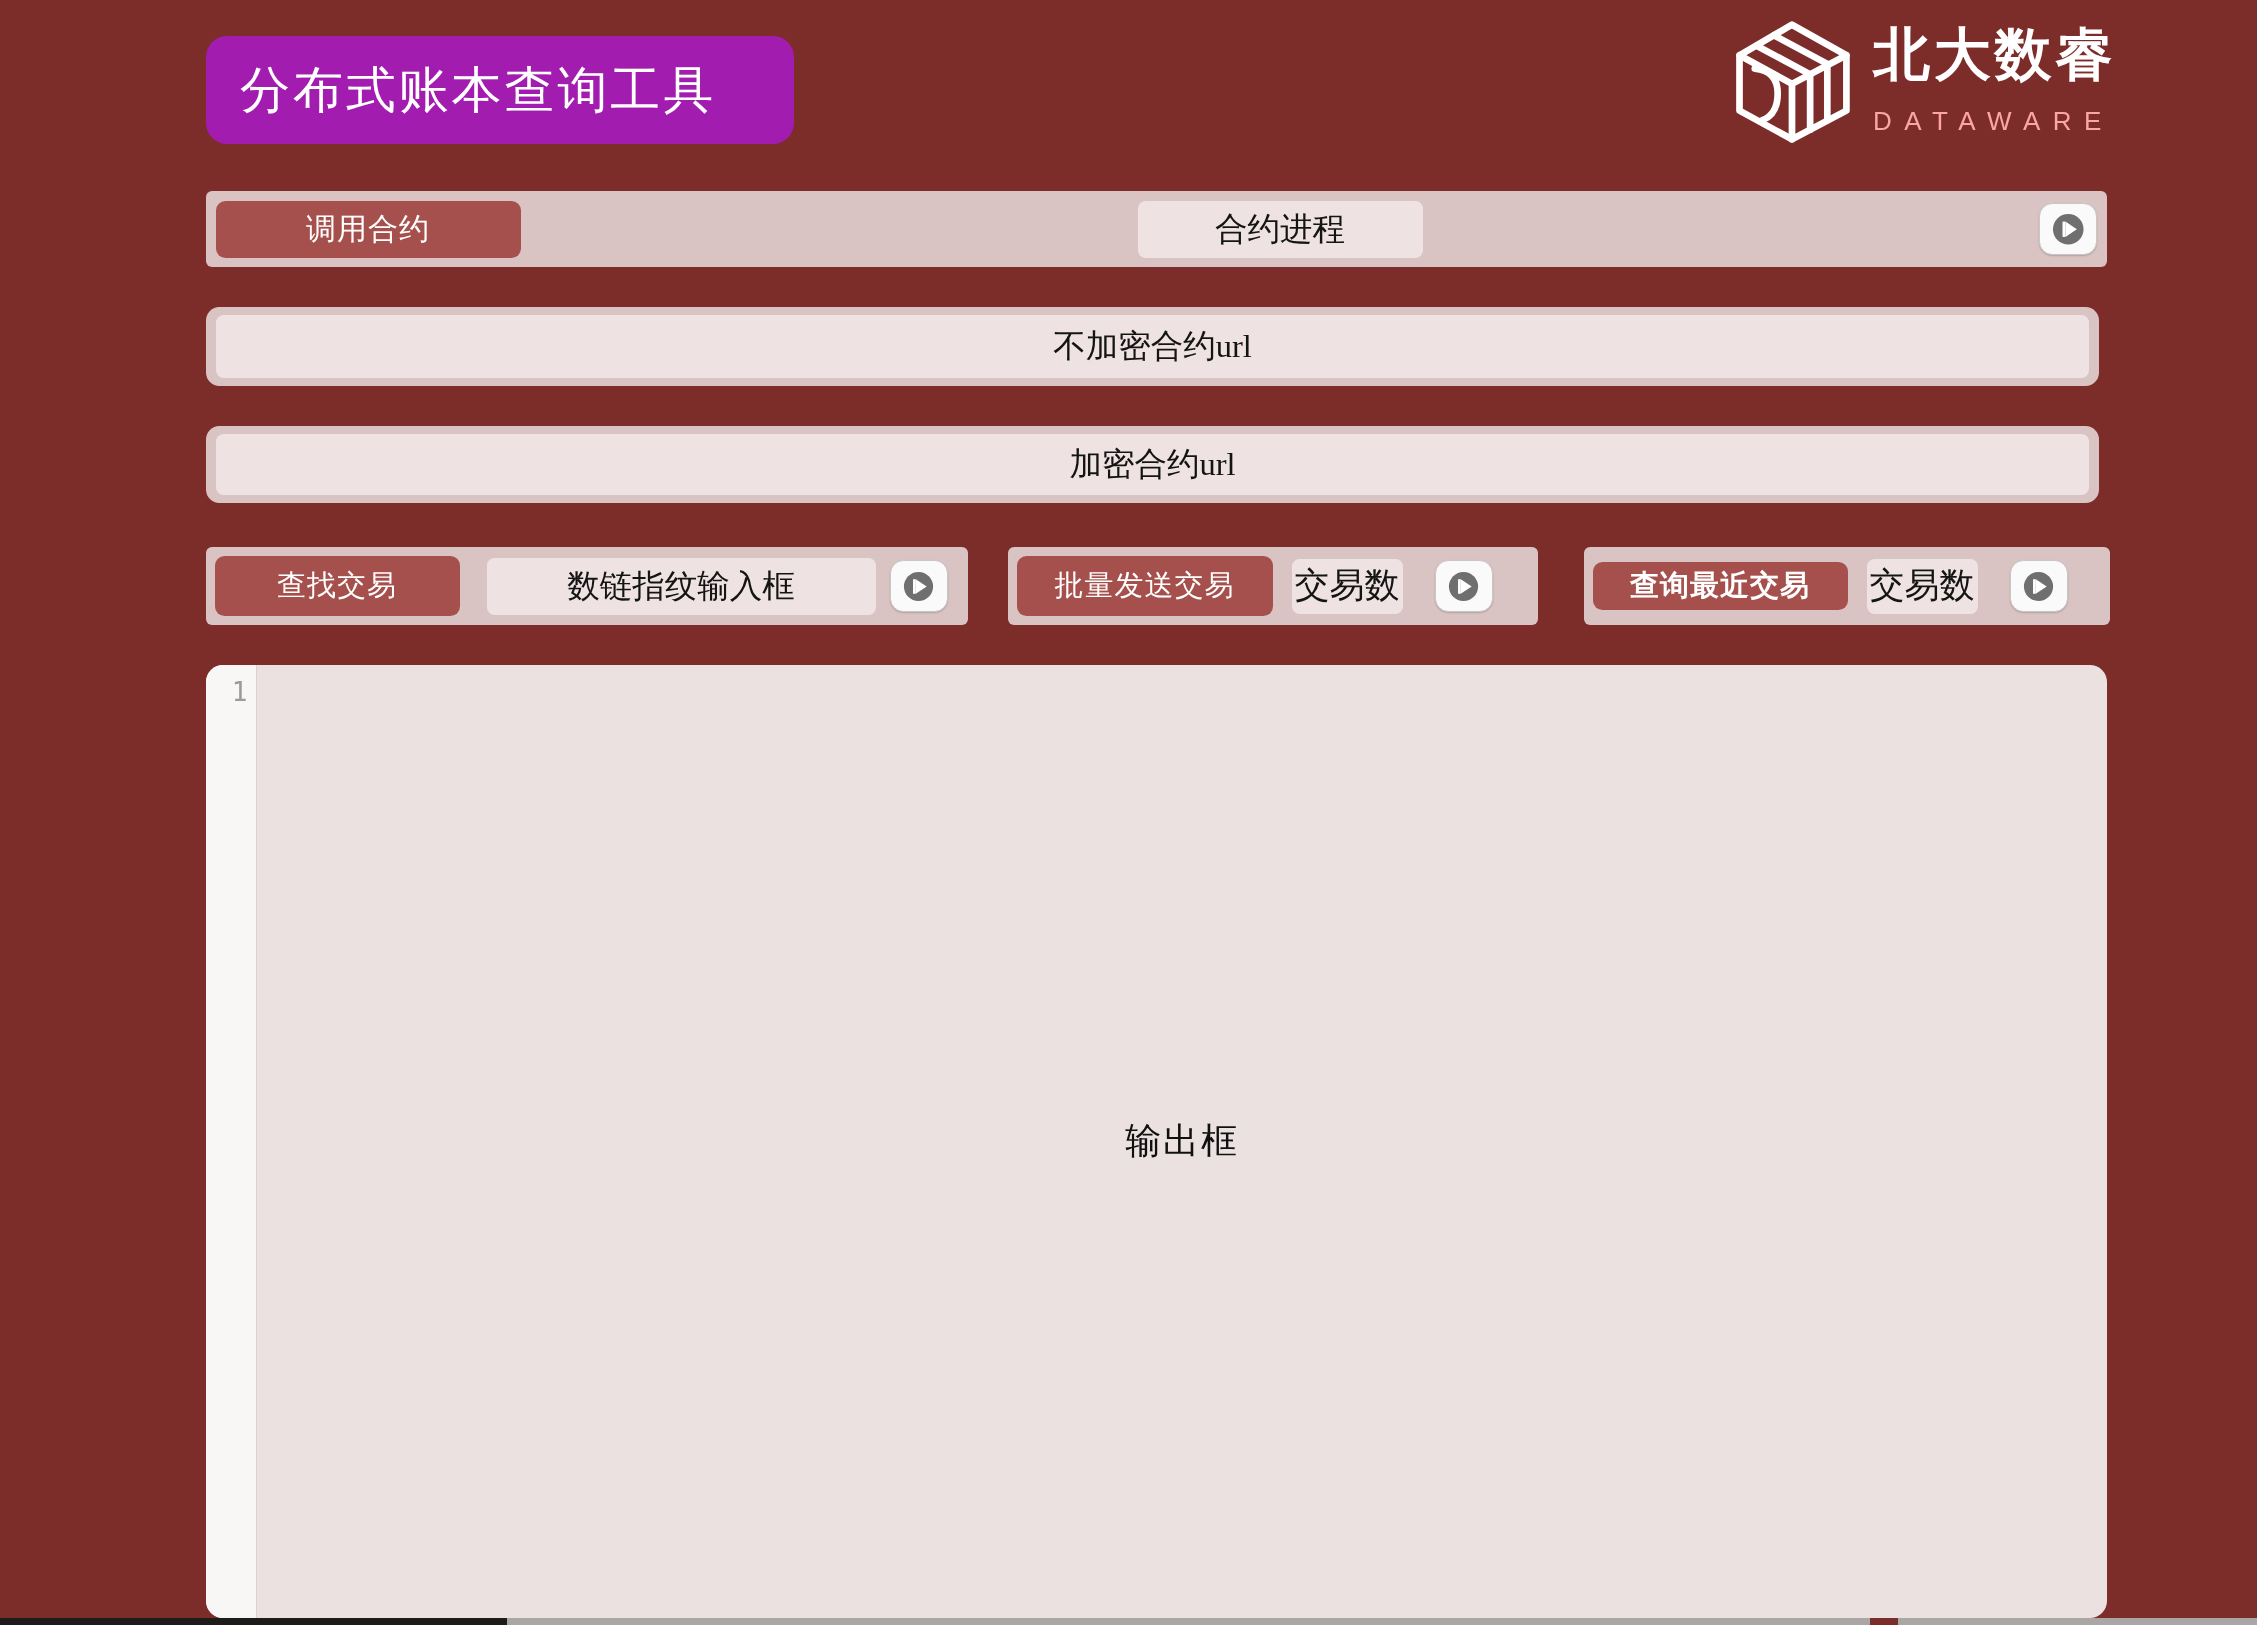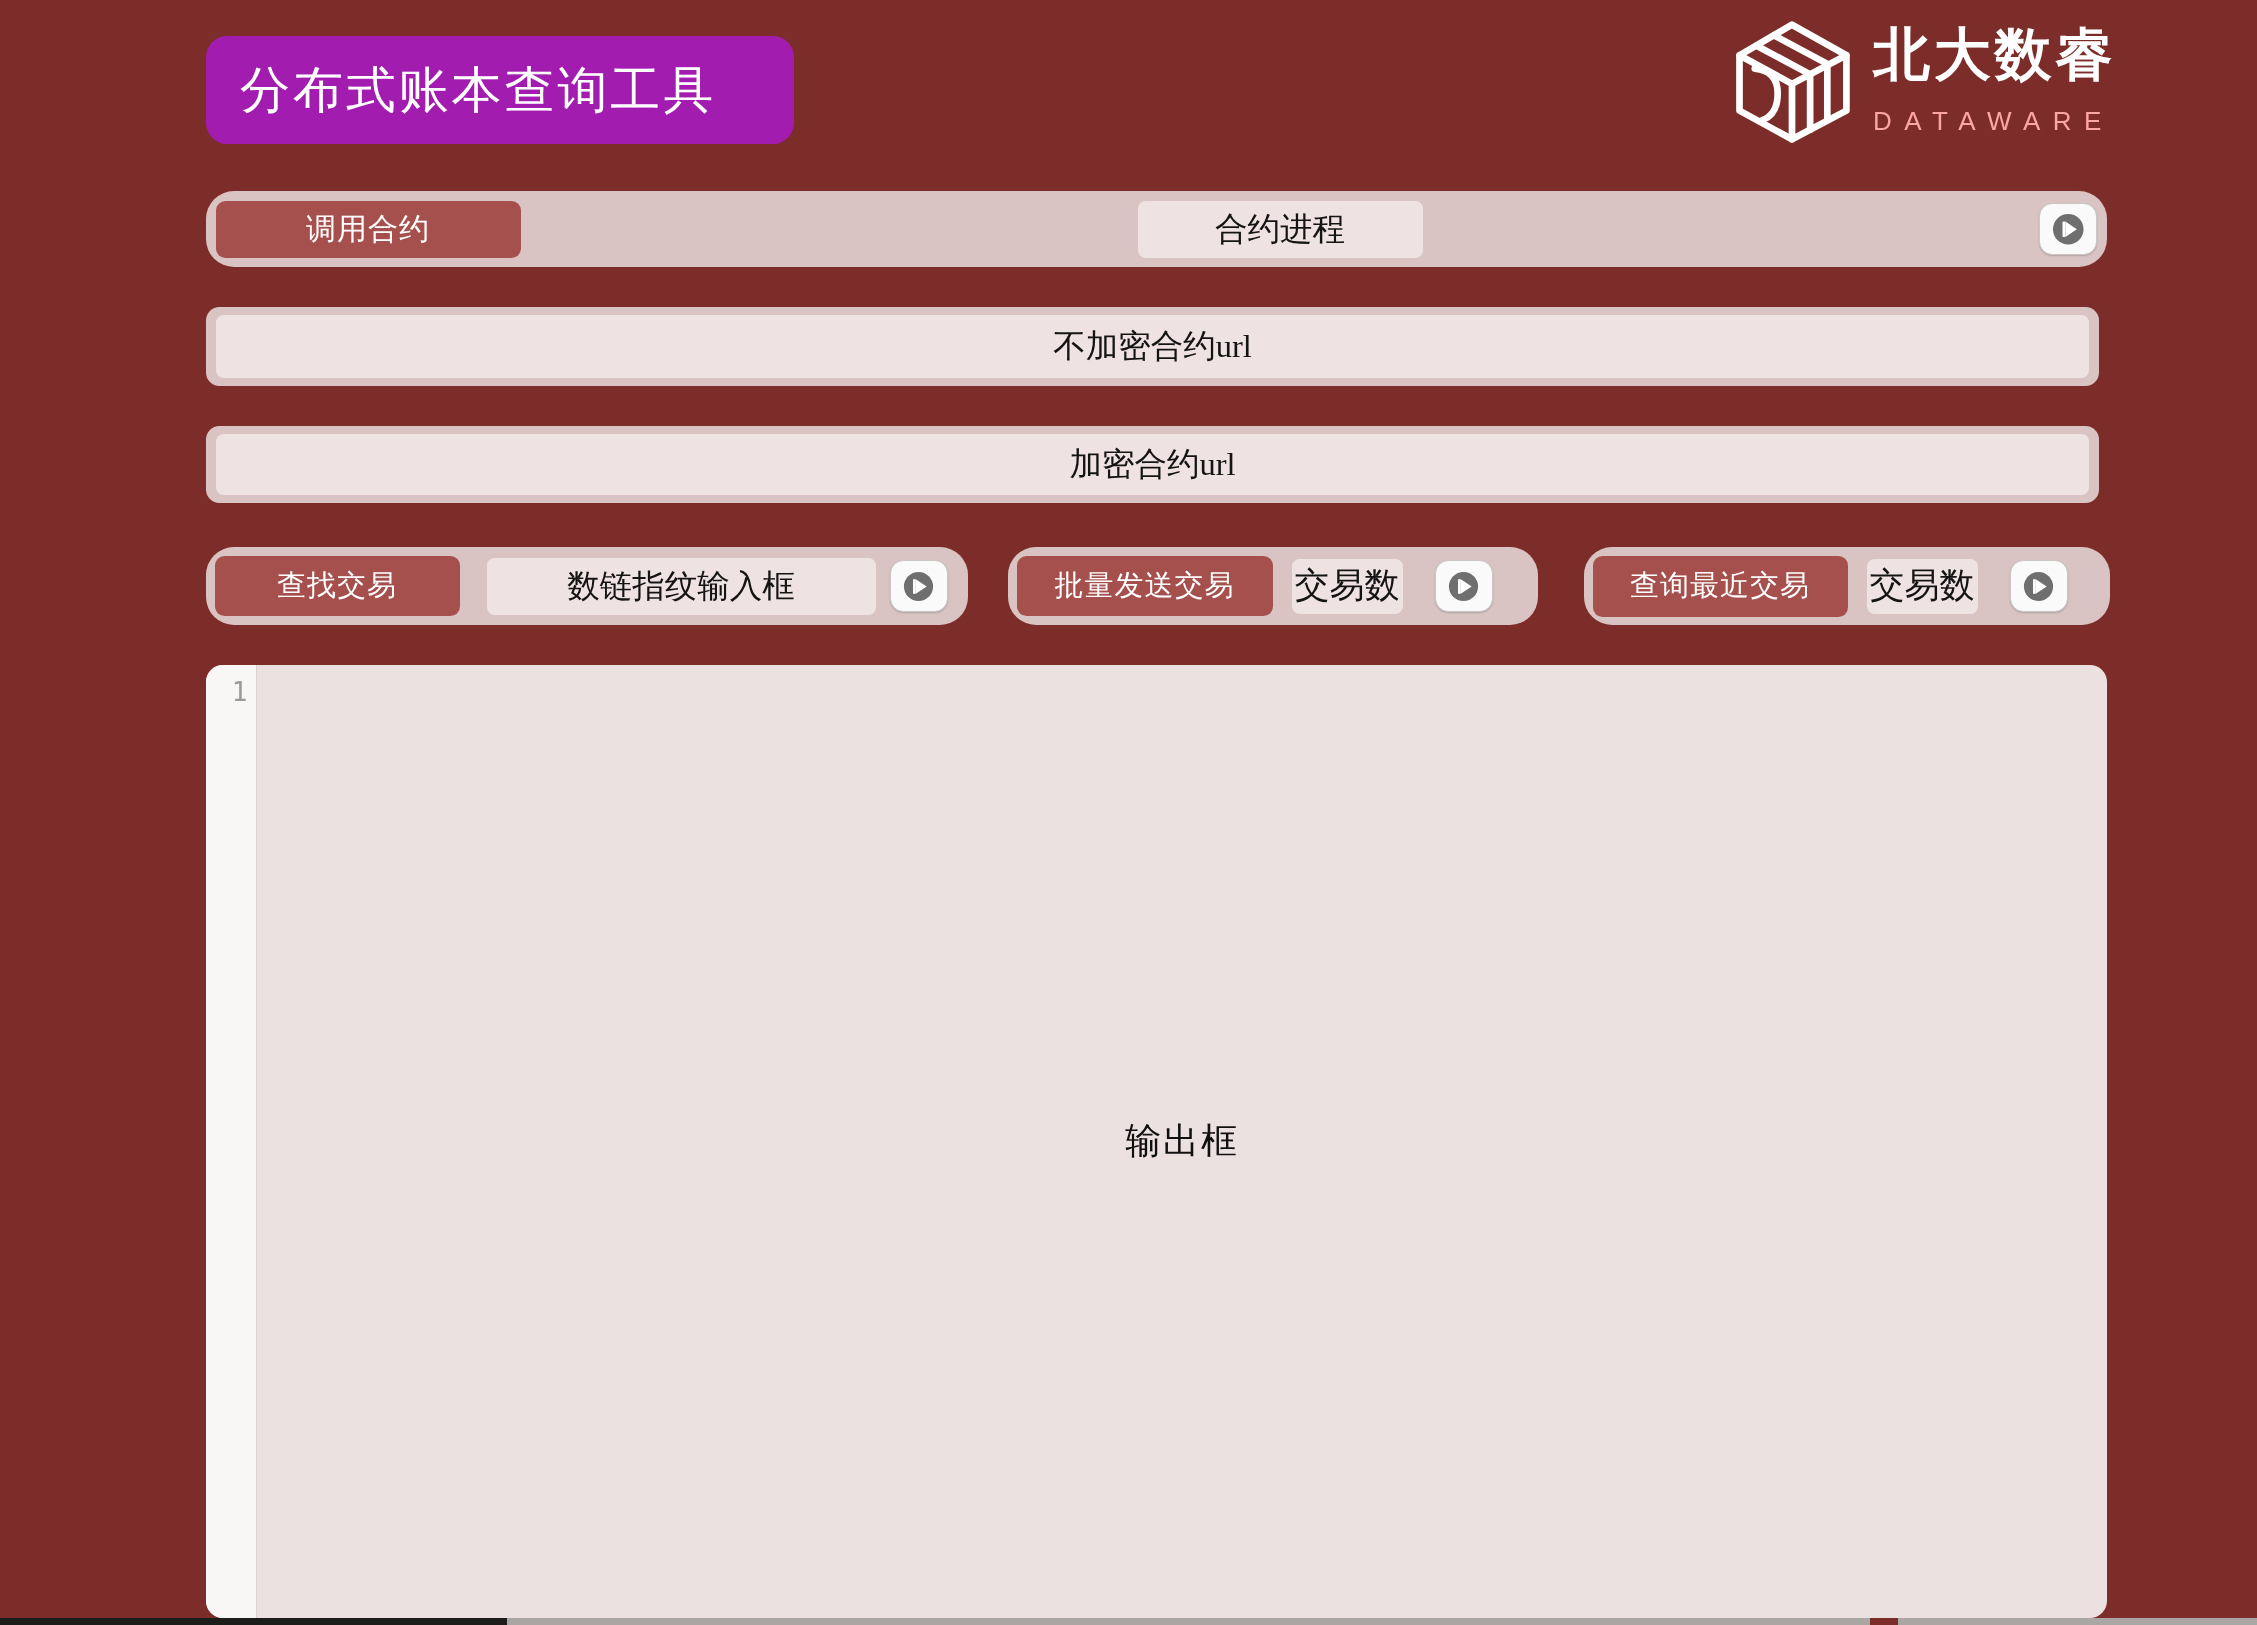--- a/index.html
+++ b/index.html
@@ -27,21 +27,21 @@
   .logo-icon { width:128px; height:126px; flex:0 0 auto; }
   .logo-texts { margin-left:17px; display:flex; flex-direction:column; }
   .logo-brand {
     color:#ffffff; font-size:57px; font-weight:700; letter-spacing:3.8px; line-height:1.25;
   }
   .logo-sub {
     color:#fca5a5; font-size:26px; font-weight:400; letter-spacing:12.4px; margin-top:16px;
   }
 
   
-  .panel { background:#d9c4c3; border-radius:28px; position:absolute; display:flex; align-items:center; }
+  .panel { background:#d9c4c3; border-radius:6px; position:absolute; display:flex; align-items:center; }
   .accent-btn {
     background:#a5504c; border:none; border-radius:9.6px; color:#ffffff;
     font-family:"Liberation Sans", sans-serif; font-size:30px; font-weight:500;
     display:flex; align-items:center; justify-content:center; cursor:pointer;
     letter-spacing:1px;
   }
   .light-input {
     background:#eee3e2; border:none; border-radius:7.6px;
     font-family:"Liberation Serif","DejaVu Serif", serif;
     font-size:32.5px; color:#141414; text-align:center; outline:none;
@@ -67,21 +67,21 @@
   .url-row-enc   { top:426px; height:77px; }
   .url-row .light-input { width:100%; height:100%; }
 
   
   .act-group { top:547px; height:78px; padding:0 8.6px; }
   .grp-find   { left:206px;  width:762px; }
   .grp-batch  { left:1008px; width:530px; }
   .grp-recent { left:1584px; width:526px; }
   .grp-find .accent-btn   { width:245px; height:60px; font-size:29px; }
   .grp-batch .accent-btn  { width:256px; height:60px; font-size:29px; }
-  .grp-recent .accent-btn { width:255px; height:61px; font-size:29px; }
+  .grp-recent .accent-btn { width:255px; height:48px; font-size:29px;font-weight:bold; }
   .inp-fingerprint { width:389px; height:57px; margin-left:27px; }
   .inp-txcount { width:111px; height:55px; margin-left:19px; font-size:35px; padding:0; }
   .grp-find .run-btn { margin-left:14.3px; }
   .grp-batch .run-btn, .grp-recent .run-btn { margin-left:32px; }
 
   
   .output-box {
     position:absolute; left:206px; top:665px; width:1901px; height:953px;
     background:#ebe1e0; border-radius:17px; overflow:hidden;
   }

